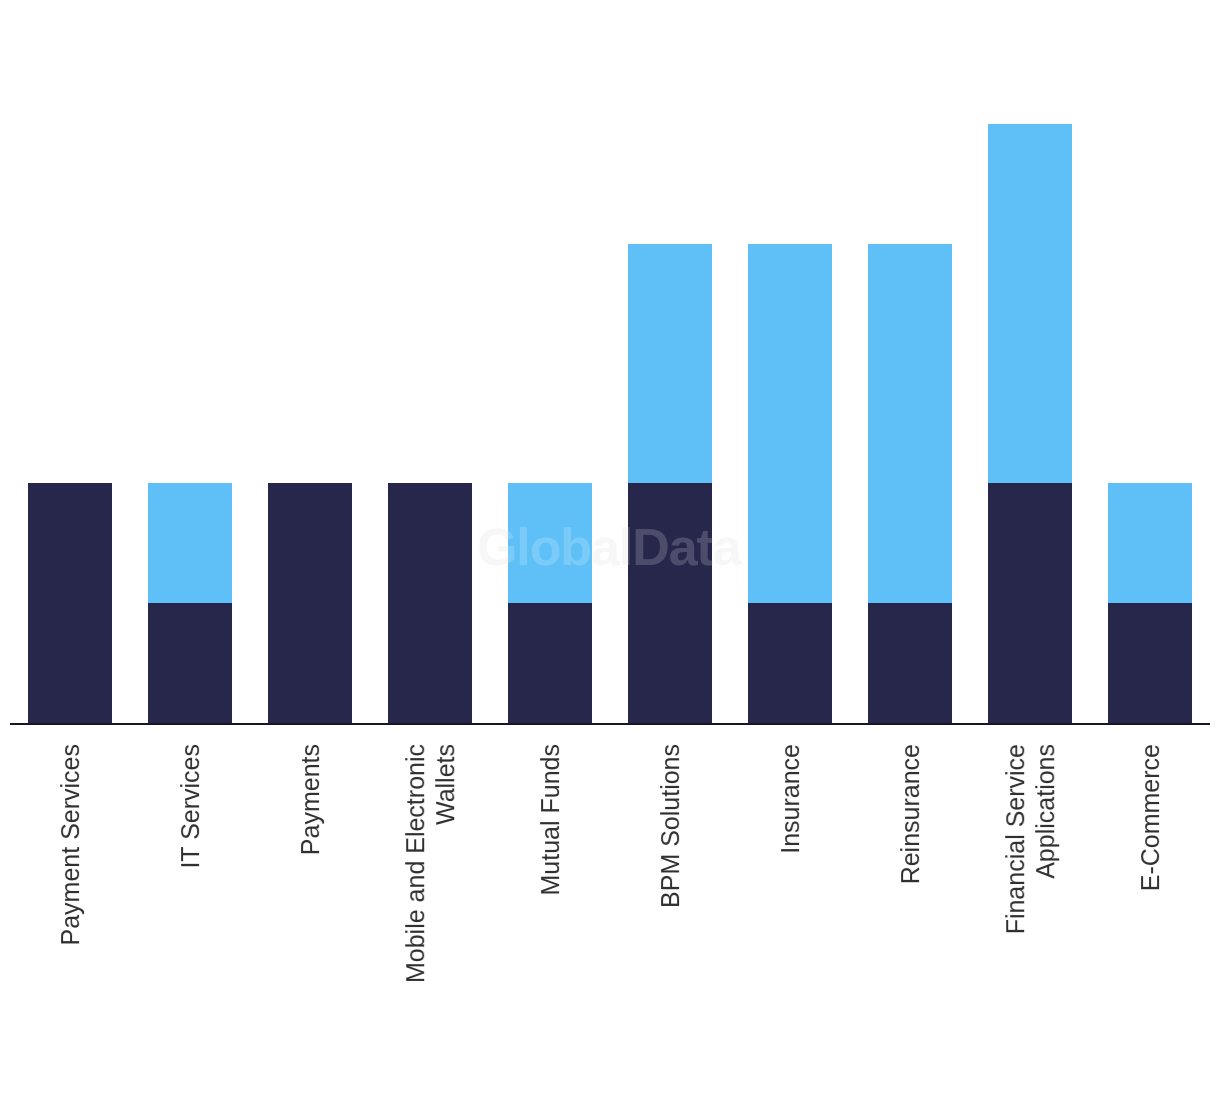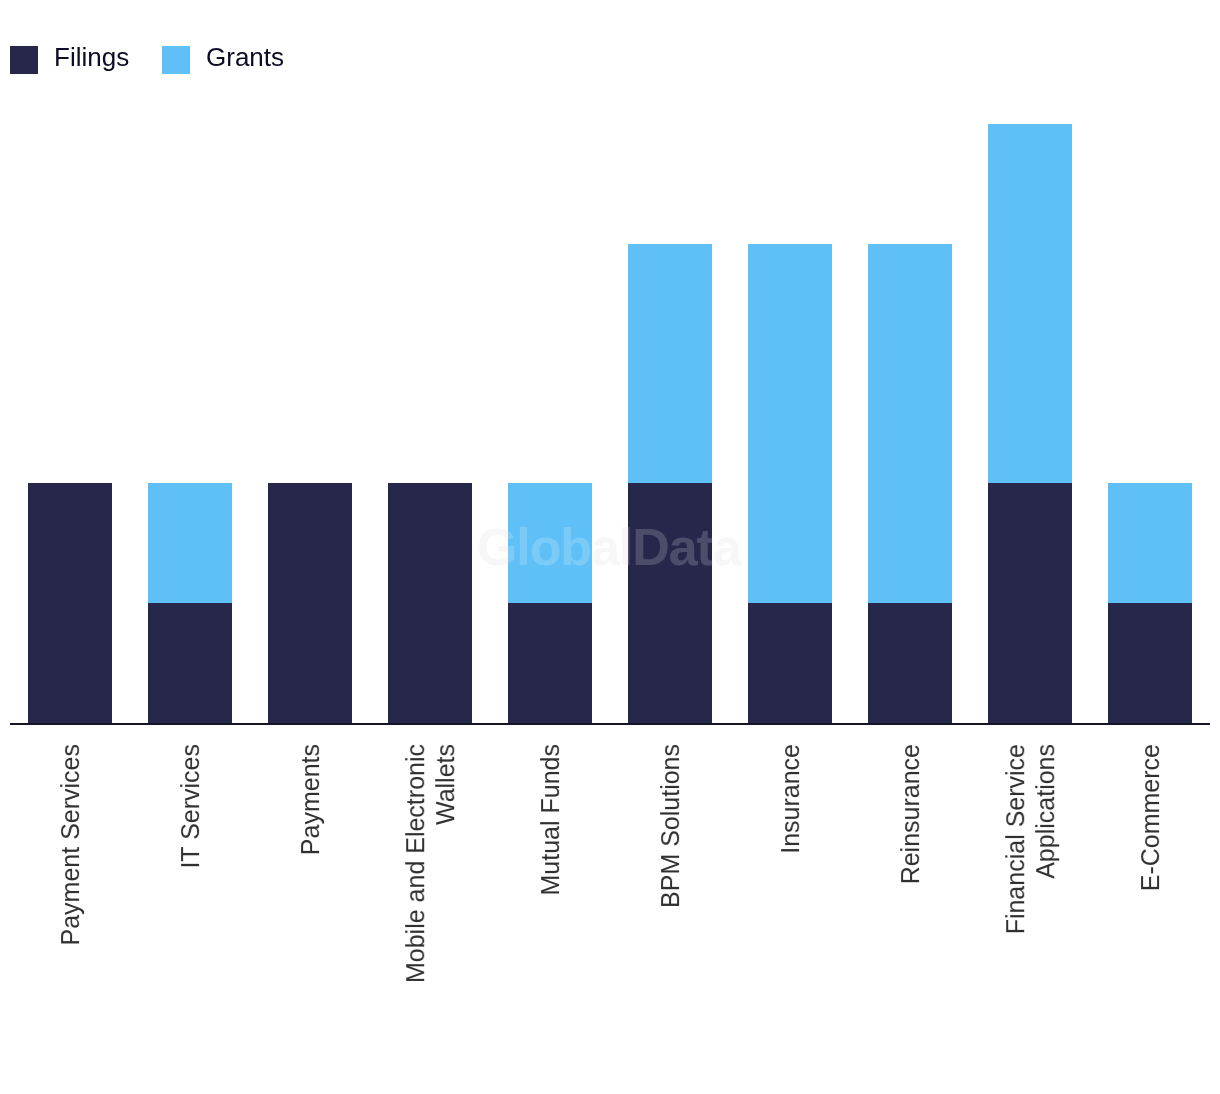--- a/index.html
+++ b/index.html
@@ -31,30 +31,20 @@
   #watermark-back{color:#f6f6f6;z-index:0;}
   #watermark-front{color:rgba(255,255,255,0.18);z-index:5;}
 </style>
 </head>
 <body>
 
 <div id="chart">
 
   <div id="watermark-back" class="watermark">GlobalData</div>
 
-  <div id="legend">
-      <div class="legend-item" style="left: 10px;">
-        <span class="legend-swatch" style="background: rgb(39, 39, 75);"></span>
-        <span class="legend-label">Filings</span>
-      </div>
-      <div class="legend-item" style="left: 162px;">
-        <span class="legend-swatch" style="background: rgb(95, 192, 247);"></span>
-        <span class="legend-label">Grants</span>
-      </div>
-    </div>
 
   <div id="plot">
       <div class="axis-line" style="left: 10px; top: 723px; width: 1200px; height: 2px; background: rgb(21, 21, 39);"></div>
       <div class="bar-stack" style="left: 28px; width: 84px; height: 723px;">
         <div class="bar-seg" style="top: 483.4px; width: 84px; height: 239.6px; background: rgb(39, 39, 75);"></div>
       </div>
       <div class="tick-label" style="left: 71.2px; top: 744px; transform: rotate(-90deg) translate(-100%, -50%);">Payment Services</div>
       <div class="bar-stack" style="left: 148px; width: 84px; height: 723px;">
         <div class="bar-seg" style="top: 603.2px; width: 84px; height: 119.8px; background: rgb(39, 39, 75);"></div>
         <div class="bar-seg" style="top: 483.4px; width: 84px; height: 119.8px; background: rgb(95, 192, 247);"></div>

